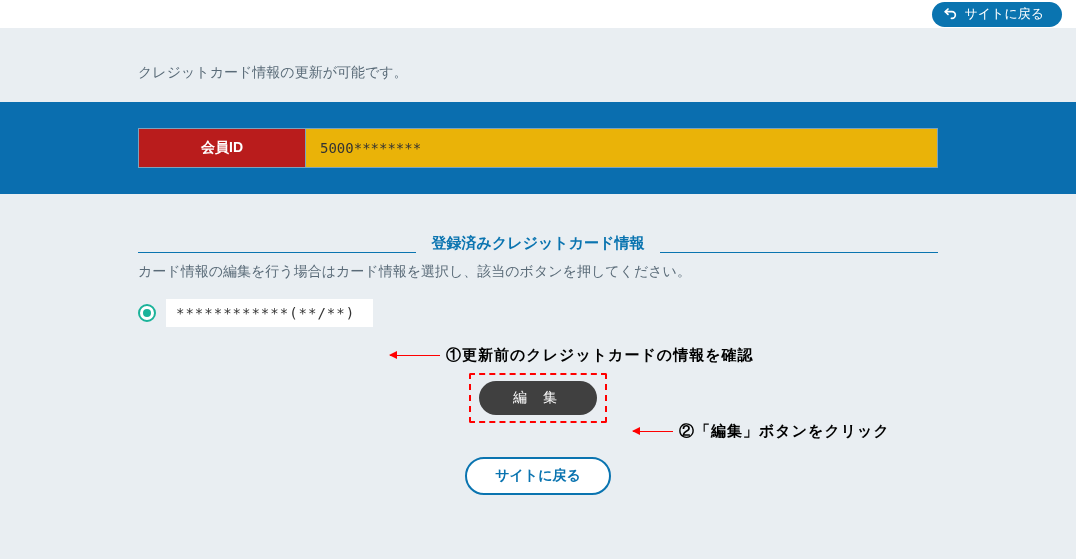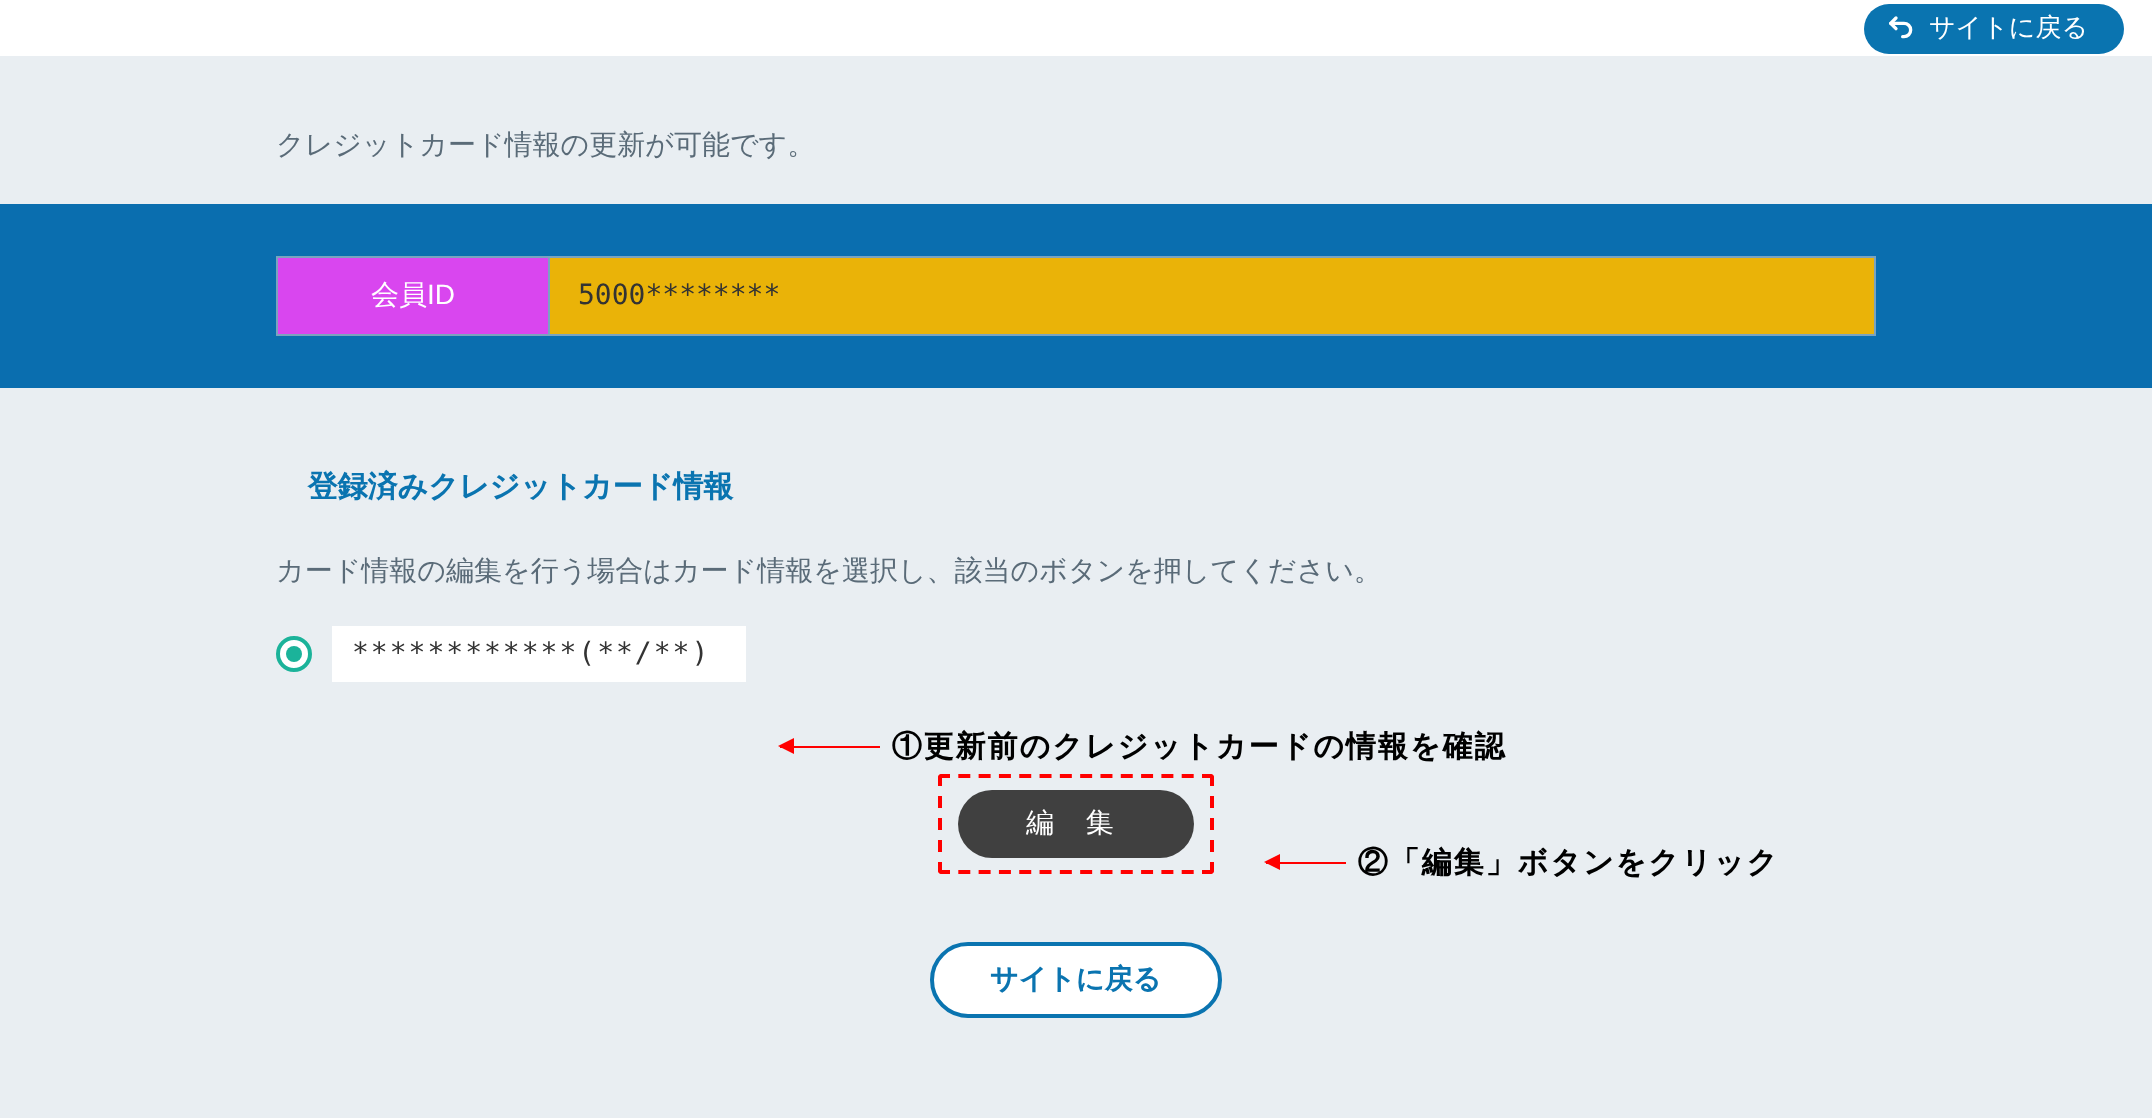--- a/index.html
+++ b/index.html
@@ -10,42 +10,42 @@
     .back-pill { background: #0a74b0; color: #fff; border-radius: 14px; padding: 3px 18px 3px 10px; font-size: 13px; display: flex; align-items: center; gap: 6px; cursor: pointer; }
     .back-pill svg { width: 16px; height: 16px; }
 
     
     .subtitle { color: #5a6b78; font-size: 14px; font-weight: normal; padding: 36px 0 20px 138px; }
 
     
     .blue-band { background: #0a6eaf; padding: 26px 138px 26px 138px; }
     .info-table { width: 100%; border-collapse: collapse; }
     .info-table td { border: 1px solid #7aa3bf; }
-    .info-label { background: #d946ef; color: #fff; text-align: center; width: 136px; font-size: 14px; padding: 10px 0; }
+    .info-label { background: #b91c1c; color: #fff; text-align: center; width: 167px; font-size: 14px; padding: 10px 0; font-weight: bold; }
     .info-value { background: #eab308; padding: 10px 14px; font-size: 14px; color: #333; font-family: monospace; }
 
     
     .section-wrap { padding: 40px 138px 0 138px; }
-    .section-title { display: flex; align-items: flex-start; flex-direction: column; }
+    .section-title { display: flex; align-items: flex-end; }
     .section-title .line { flex: 1; height: 1px; background: #0a74b0; }
     .section-title .txt { color: #0a74b0; font-size: 15px; font-weight: bold; padding: 0 16px; }
-    .section-desc { color: #5a6b78; font-size: 14px; margin-top: 24px; }
+    .section-desc { color: #5a6b78; font-size: 14px; margin-top: 10px; }
 
     
     .radio-row { display: flex; align-items: center; margin-top: 18px; position: relative; }
     .radio-outer { width: 18px; height: 18px; border: 2px solid #1bb39a; border-radius: 50%; display: flex; align-items: center; justify-content: center; margin-right: 10px; cursor: pointer; background:#fff; }
     .radio-inner { width: 8px; height: 8px; background: #1bb39a; border-radius: 50%; }
     .masked-card { background: #fff; padding: 6px 18px 6px 10px; font-size: 14px; font-family: monospace; letter-spacing: 1px; color:#333; }
 
     
     .annot { position: absolute; display: flex; align-items: center; color: #000; font-weight: bold; font-size: 15px; letter-spacing: 1px; }
     .annot .arrow-line { height: 1px; background: #ff0000; position: relative; }
     .annot .arrow-line::before { content: ""; position: absolute; left: -1px; top: -4px; border-right: 8px solid #ff0000; border-top: 4px solid transparent; border-bottom: 4px solid transparent; }
 
-    .annot1 { left: 390px; top: 364px; }
+    .annot1 { left: 390px; top: 346px; }
     .annot1 .arrow-line { width: 50px; margin-right: 6px; }
 
     
     .edit-wrap { text-align: center; margin-top: 46px; position: relative; }
     .dashed-box { display: inline-block; border: 2px dashed #ff0000; padding: 6px 8px; border-radius: 2px; }
     .edit-btn { background: #404040; color: #fff; border: none; border-radius: 18px; padding: 8px 34px; font-size: 14px; letter-spacing: 6px; cursor: pointer; }
 
     .annot2 { left: 633px; top: 422px; }
     .annot2 .arrow-line { width: 40px; margin-right: 6px; }
 

